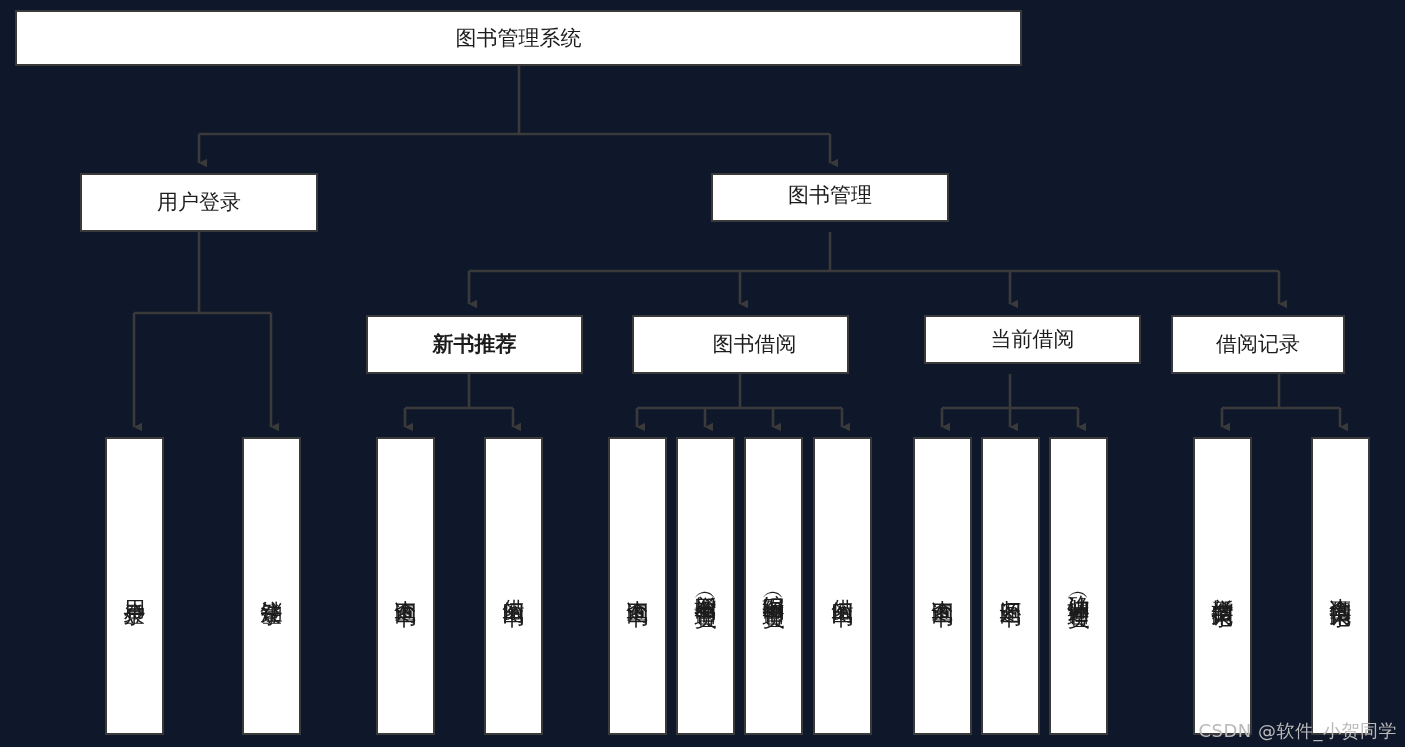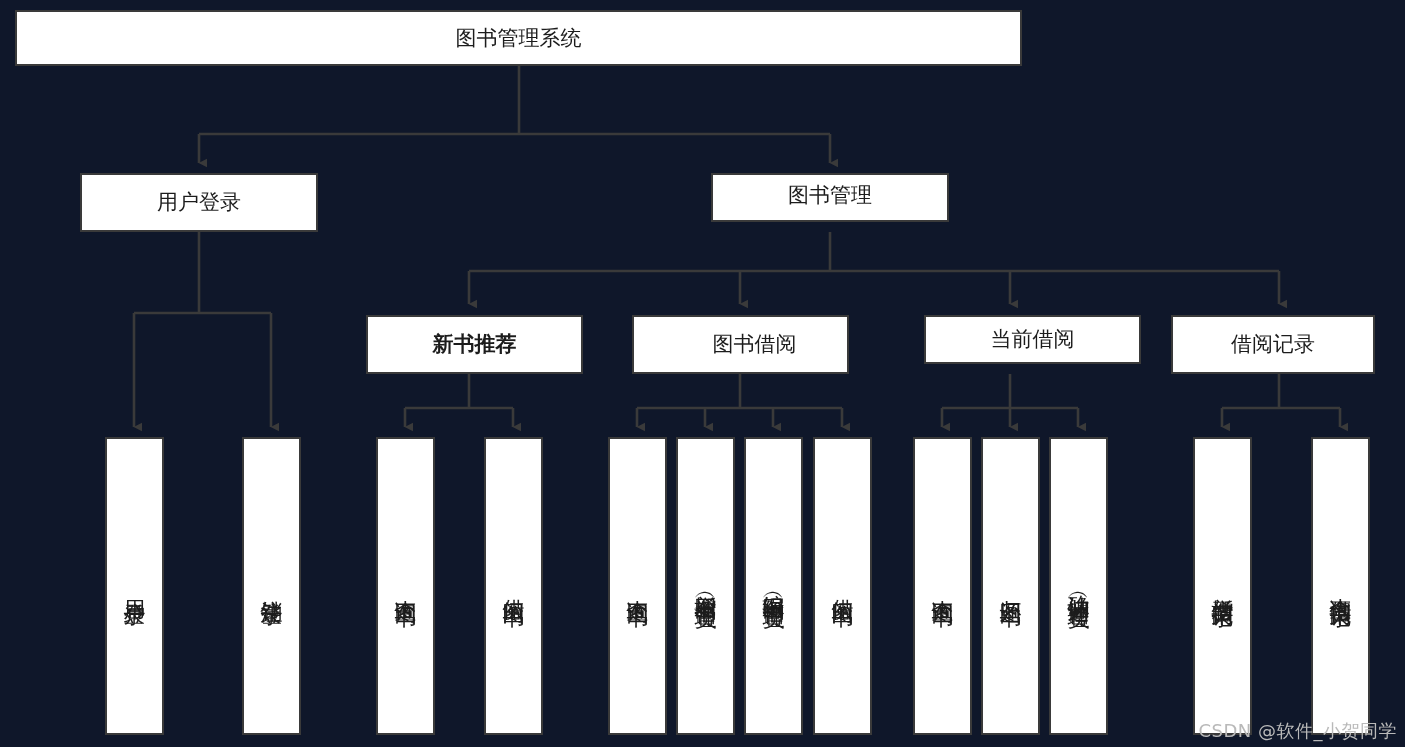--- a/index.html
+++ b/index.html
@@ -135,21 +135,21 @@
 
   <div class="node horiz" style="left:366px; top:315px; width:217px; height:59px;font-weight:bold;">
     <span class="lbl">新书推荐</span>
   </div>
   <div class="node horiz" style="left:632px; top:315px; width:217px; height:59px;padding-left:28px;">
     <span class="lbl">图书借阅</span>
   </div>
   <div class="node horiz" style="left:902px; top:315px; width:217px; height:49px;margin-left:22px;">
     <span class="lbl">当前借阅</span>
   </div>
-  <div class="node horiz" style="left:1171px; top:315px; width:204px; height:59px;">
+  <div class="node horiz" style="left:1171px; top:315px; width:174px; height:59px;">
     <span class="lbl">借阅记录</span>
   </div>
 
   <div class="node vert" style="left:105px; top:437px; width:59px; height:298px;">
     <span class="lbl">用户登录</span>
   </div>
   <div class="node vert" style="left:242px; top:437px; width:59px; height:298px;">
     <span class="lbl">注销登录</span>
   </div>
 

